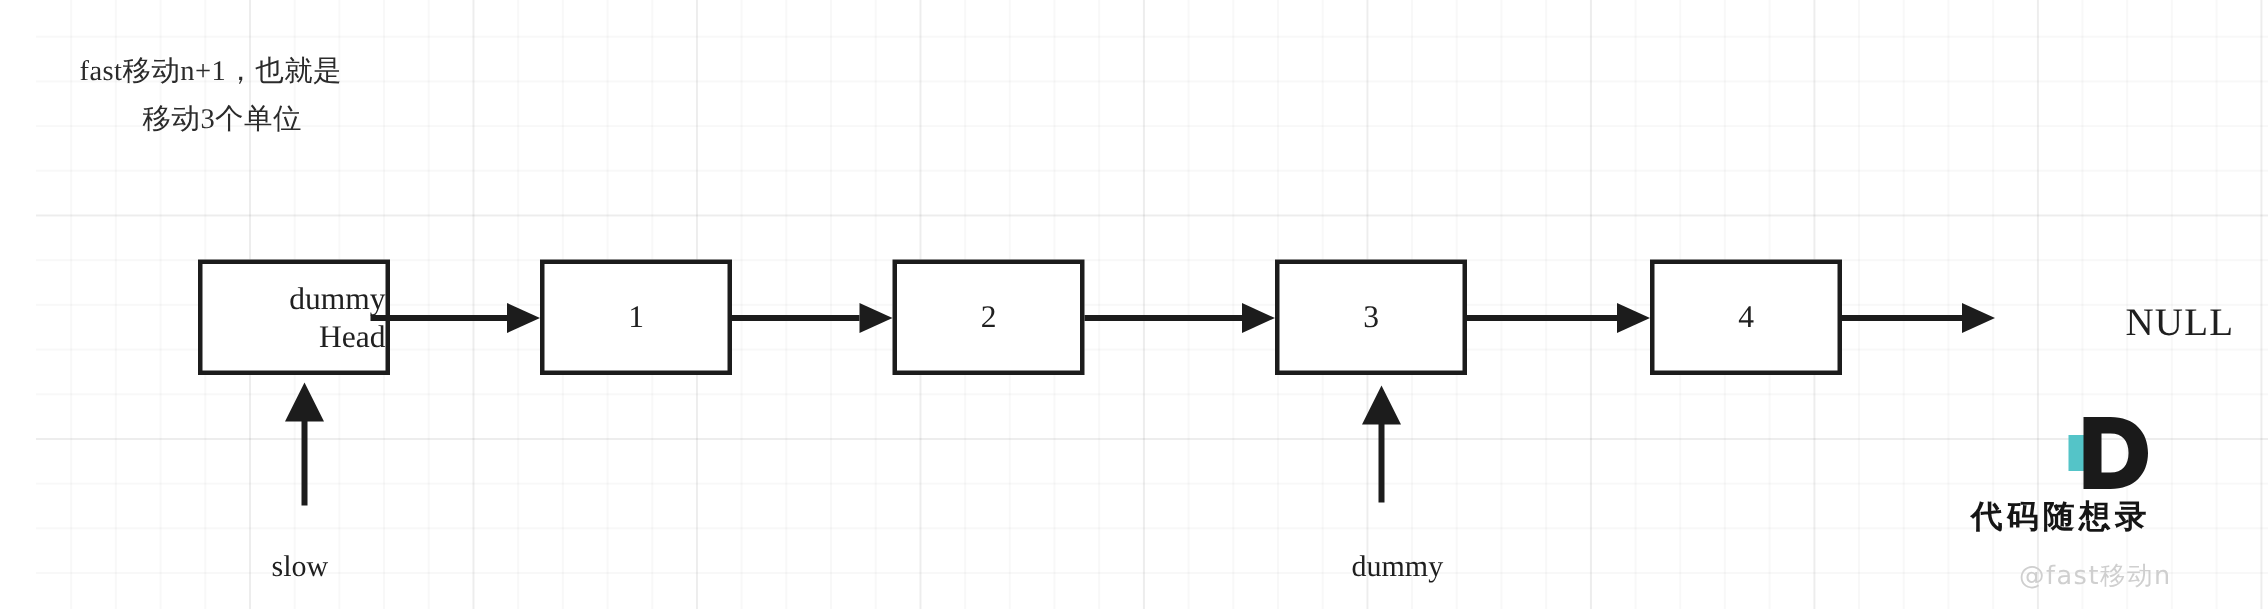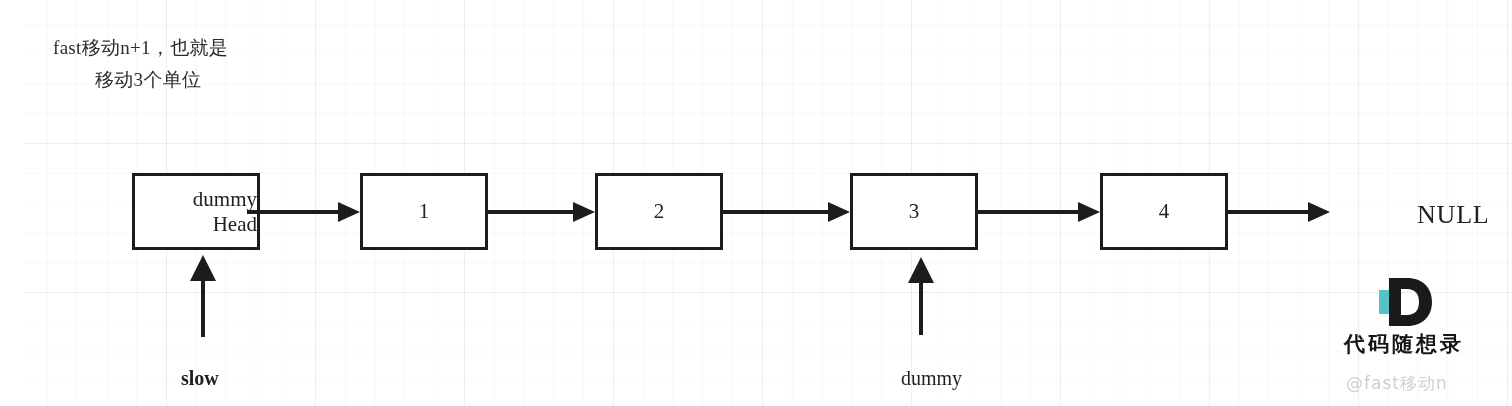--- a/index.html
+++ b/index.html
@@ -90,21 +90,20 @@
     letter-spacing:0.8px;
     white-space:nowrap;
   }
 
   
   .logo-wrap{position:absolute;left:1290px;top:276px;width:180px;}
   .logo-d{position:relative;width:62px;height:52px;margin:0 auto;}
   .logo-d svg{display:block;}
   .logo-cn{
     margin-top:2px;
-    text-align:center;
     font-family:"DejaVu Sans","Liberation Sans",sans-serif;
     font-weight:bold;
     font-size:21px;
     letter-spacing:3px;
     color:#151515;
     white-space:nowrap;
   }
   .site-mark{
     position:absolute;left:1322px;top:372px;
     font-family:"DejaVu Sans","Liberation Sans",sans-serif;
@@ -167,21 +166,21 @@
     <div class="shaft" style="width:80px;"></div>
       <div class="head" style="left:80px;"></div>
   </div>
 
   <div class="null-text" style="left:1393px;top:200px;">NULL</div>
 
   <div class="ptr" style="left:166px;top:255px;height:82px;">
     <div class="tip"></div>
       <div class="stem" style="height:60px;"></div>
   </div>
-  <div class="ptr-label" style="left:157px;top:367px;font-weight:bold;">slow</div>
+  <div class="ptr-label" style="left:157px;top:367px;">slow</div>
 
   <div class="ptr" style="left:884px;top:257px;height:78px;">
     <div class="tip"></div>
       <div class="stem" style="height:56px;"></div>
   </div>
   <div class="ptr-label" style="left:877px;top:367px;">dummy</div>
 
   <div class="logo-wrap">
     <div class="logo-d">
       <svg width="62" height="52" viewBox="0 0 62 52" xmlns="http://www.w3.org/2000/svg">

